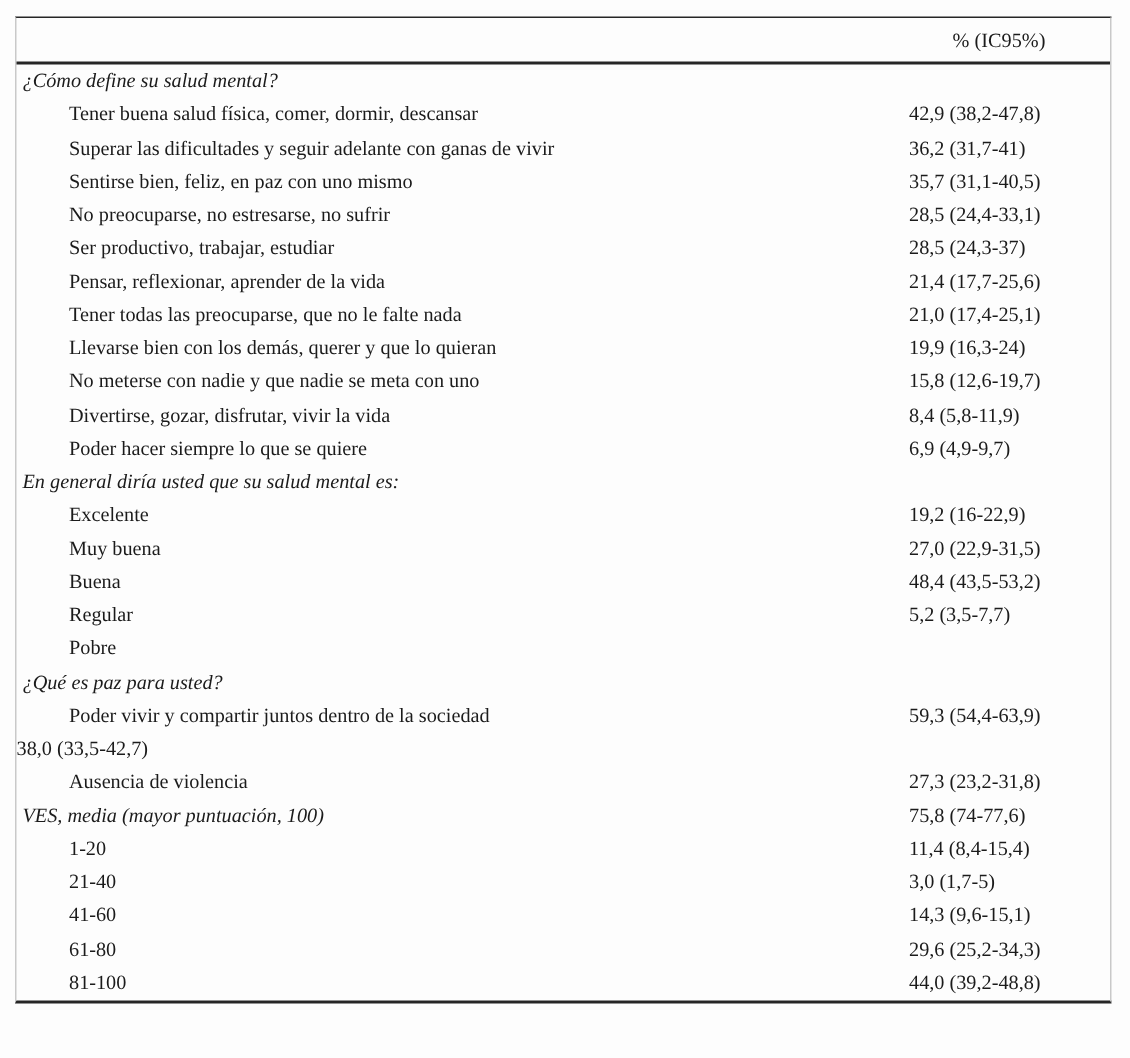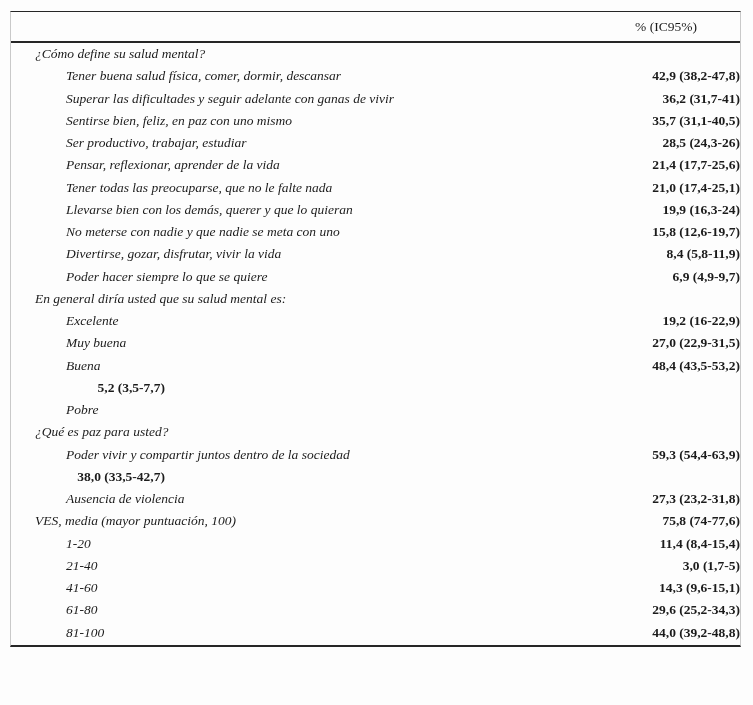--- a/index.html
+++ b/index.html
@@ -37,40 +37,39 @@
     font-size: 13.5px;
   }
   .thead .label-col { flex: 1; }
   .thead .value-col {
     width: 134px;
     box-sizing: border-box;
     padding-right: 14px;
     text-align: center;
     white-space: nowrap;
   }
-  .tbody { padding-bottom: 1px; margin-left: 20px; }
+  .tbody { padding-bottom: 1px; }
   .row {
     display: flex;
     align-items: center;
     height: 22.25px;
     font-size: 13.5px;
     line-height: 22.25px;
   }
   .row .cell { white-space: nowrap; overflow: hidden; }
-  .row .label { flex: 1; font-style: italic; }
+  .row .label { flex: 1; }
   .section-row .label {
     padding-left: 4px;
     font-style: italic;
   }
   .item-row .label { padding-left: 35px; }
   .row .value {
     width: 134px;
-    text-align: right;
+    text-align: left;
     overflow: visible;
-    font-weight: bold;
   }
   .row .value sup {
     font-size: 9px;
     line-height: 0;
     vertical-align: super;
   }
 </style>
 </head>
 <body>
 
@@ -91,22 +90,26 @@
         </div>
         <div class="row item-row">
           <div class="cell label">Superar las dificultades y seguir adelante con ganas de vivir</div>
           <div class="cell value"><span>36,2 (31,7-41)</span></div>
         </div>
         <div class="row item-row">
           <div class="cell label">Sentirse bien, feliz, en paz con uno mismo</div>
           <div class="cell value"><span>35,7 (31,1-40,5)</span></div>
         </div>
         <div class="row item-row">
+          <div class="cell label">No preocuparse, no estresarse, no sufrir</div>
+          <div class="cell value"><span>28,5 (24,4-33,1)</span></div>
+        </div>
+        <div class="row item-row">
           <div class="cell label">Ser productivo, trabajar, estudiar</div>
-          <div class="cell value"><span>28,5 (24,3-26)</span></div>
+          <div class="cell value"><span>28,5 (24,3-37)</span></div>
         </div>
         <div class="row item-row">
           <div class="cell label">Pensar, reflexionar, aprender de la vida</div>
           <div class="cell value"><span>21,4 (17,7-25,6)</span></div>
         </div>
         <div class="row item-row">
           <div class="cell label">Tener todas las preocuparse, que no le falte nada</div>
           <div class="cell value"><span>21,0 (17,4-25,1)</span></div>
         </div>
         <div class="row item-row">
@@ -135,20 +138,21 @@
         </div>
         <div class="row item-row">
           <div class="cell label">Muy buena</div>
           <div class="cell value"><span>27,0 (22,9-31,5)</span></div>
         </div>
         <div class="row item-row">
           <div class="cell label">Buena</div>
           <div class="cell value"><span>48,4 (43,5-53,2)</span></div>
         </div>
         <div class="row item-row">
+          <div class="cell label">Regular</div>
           <div class="cell value"><span>5,2 (3,5-7,7)</span></div>
         </div>
         <div class="row item-row">
           <div class="cell label">Pobre</div>
         </div>
         <div class="row section-row">
           <div class="cell label">¿Qué es paz para usted?</div>
           <div class="cell value"></div>
         </div>
         <div class="row item-row">

